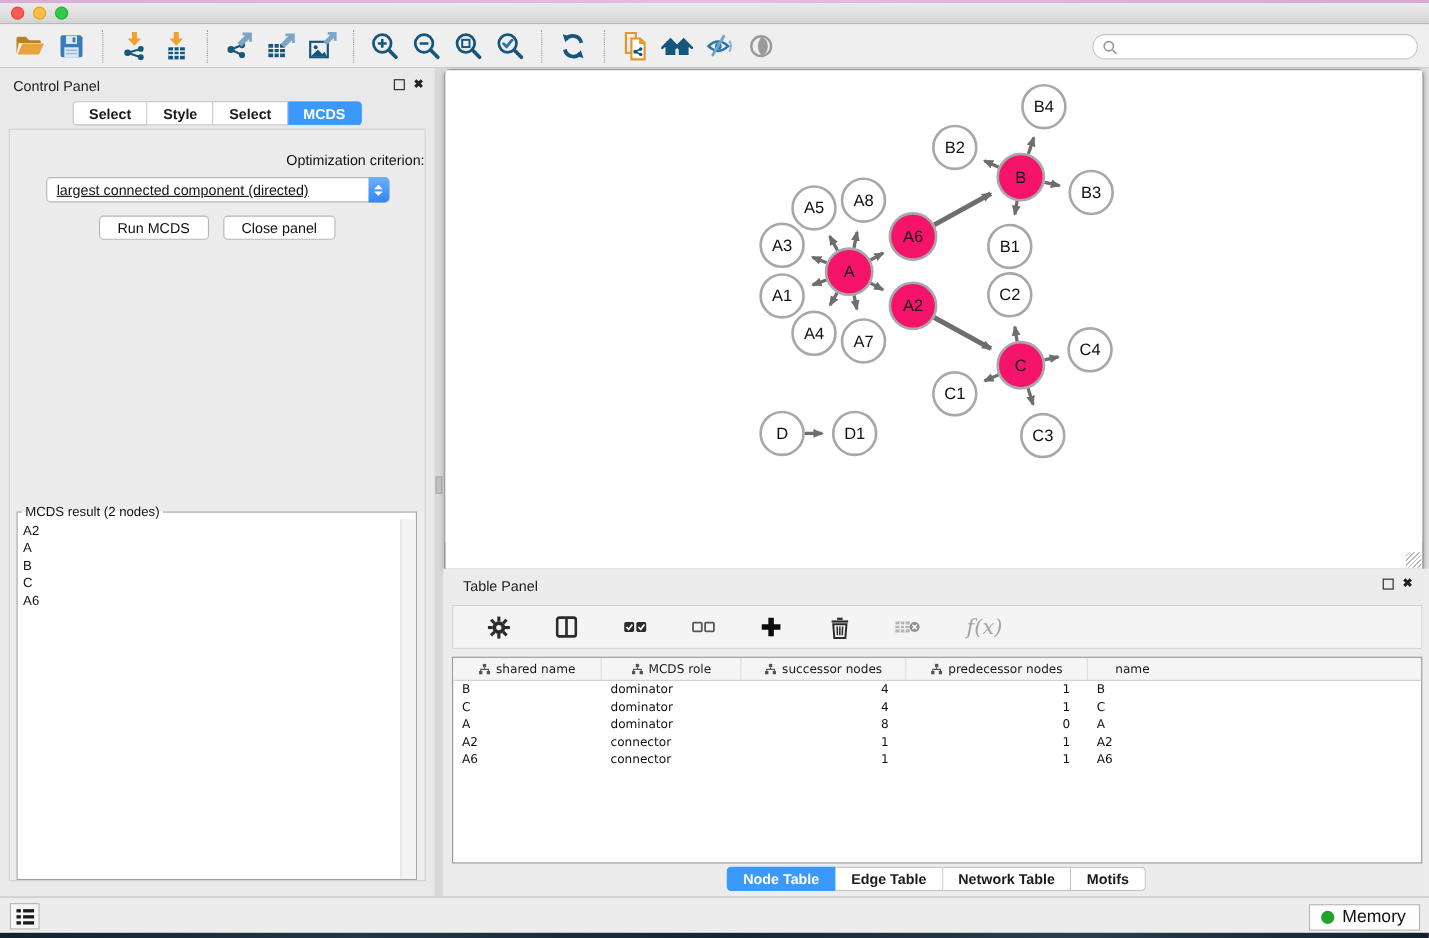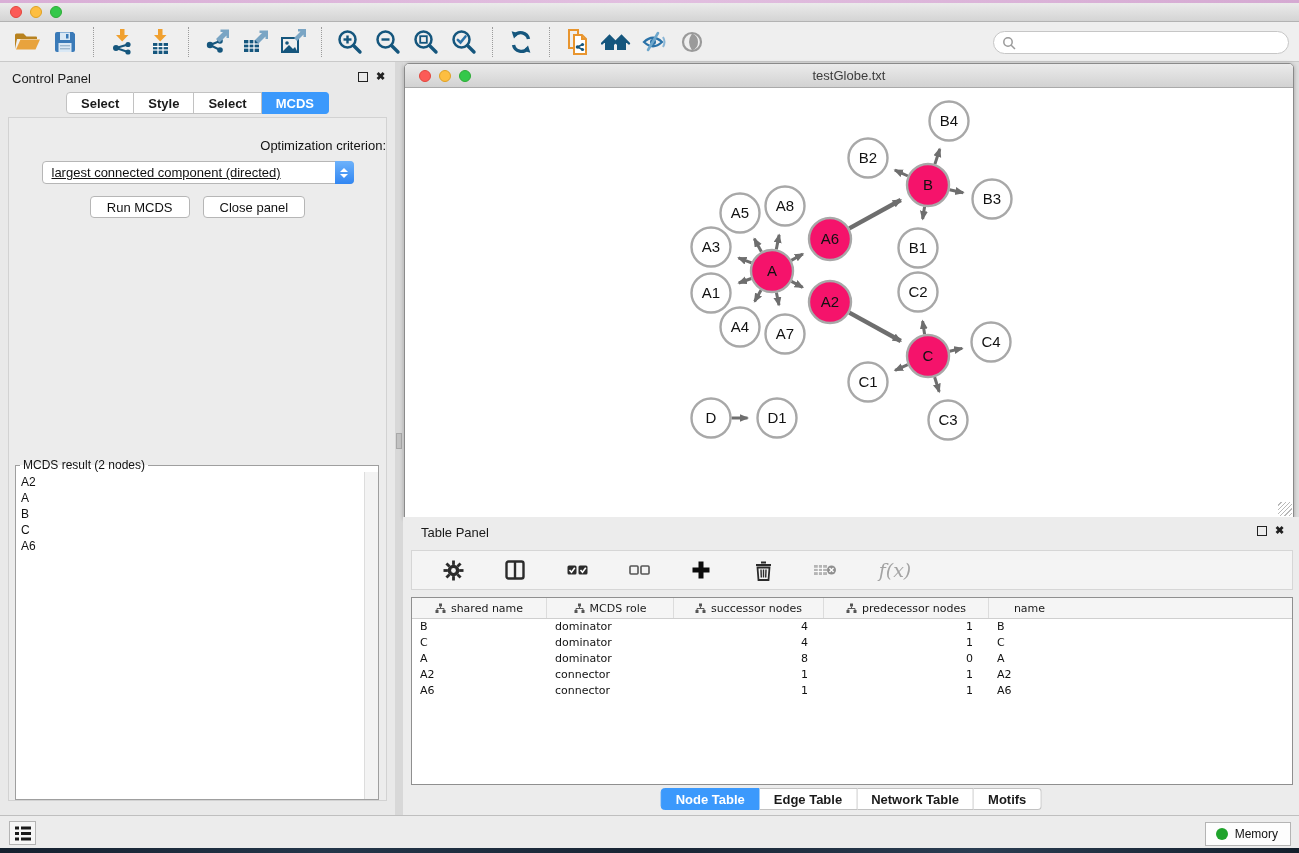--- a/index.html
+++ b/index.html
@@ -95,21 +95,21 @@
   .td { font-size:11px; color:#111; font-family:"DejaVu Sans",sans-serif; line-height:16px; padding-left:8px; white-space:nowrap; }
   .td.num { text-align:right; padding-right:16px; padding-left:0; }
   .tp-tabs { position:absolute; top:271px; left:50%; transform:translateX(-50%); display:flex; }
   .tp-tabs .seg { font-weight:bold; }
 
   
   .statusbar { position:absolute; left:0; top:815px; width:1299px; height:33px; background:#ececec; border-top:1px solid #bfbfbf; }
   .list-btn { position:absolute; left:9px; top:5px; width:27px; height:24px; background:#f6f6f6; border:1px solid #b4b4b4;
     display:flex; align-items:center; justify-content:center; cursor:pointer; }
   .memory-btn { position:absolute; right:8px; top:6px; height:24px; padding:0 12px 0 10px; background:#fdfdfd;
-    border:1px solid #b4b4b4; display:flex; align-items:center; gap:7px; font-size:12px; color:#111; cursor:pointer; }
+    border:1px solid #b4b4b4; display:flex; align-items:center; gap:7px; font-size:16px; color:#111; cursor:pointer; }
   .mem-dot { width:12px; height:12px; border-radius:50%; background:#1fa32b; }
 </style>
 </head>
 <body>
 
 <div class="screen">
   <div class="strip-top"></div>
 
   <div class="titlebar">
     <div class="lights">
@@ -324,28 +324,20 @@
     </div>
   </div>
 
   <div class="v-divider">
       <div class="handle"></div>
     </div>
 
   <div class="right-area">
 
     <div class="net-window">
-      <div class="net-titlebar">
-        <div class="title">testGlobe.txt</div>
-        <div class="lights" style="margin-left:14px;">
-          <div class="light red"></div>
-          <div class="light yellow"></div>
-          <div class="light green"></div>
-        </div>
-      </div>
       <div class="net-canvas" id="graph-canvas"><svg width="888" height="429" viewBox="0 0 888 429">
             <defs>
               <marker id="arr" markerWidth="11" markerHeight="10" refX="8" refY="4" orient="auto" markerUnits="userSpaceOnUse">
                 <path d="M0,0 L9.5,4 L0,8 z" fill="#6E6E6E"></path>
               </marker>
             </defs>
             <line x1="346.5" y1="174.9" x2="333.5" y2="169.8" stroke="#6E6E6E" stroke-width="3" marker-end="url(#arr)"></line>
             <line x1="356.4" y1="163.7" x2="349.3" y2="150.8" stroke="#6E6E6E" stroke-width="3" marker-end="url(#arr)"></line>
             <line x1="371.3" y1="161.4" x2="374.2" y2="146.9" stroke="#6E6E6E" stroke-width="3" marker-end="url(#arr)"></line>
             <line x1="346.3" y1="190.5" x2="333.8" y2="195.0" stroke="#6E6E6E" stroke-width="3" marker-end="url(#arr)"></line>

